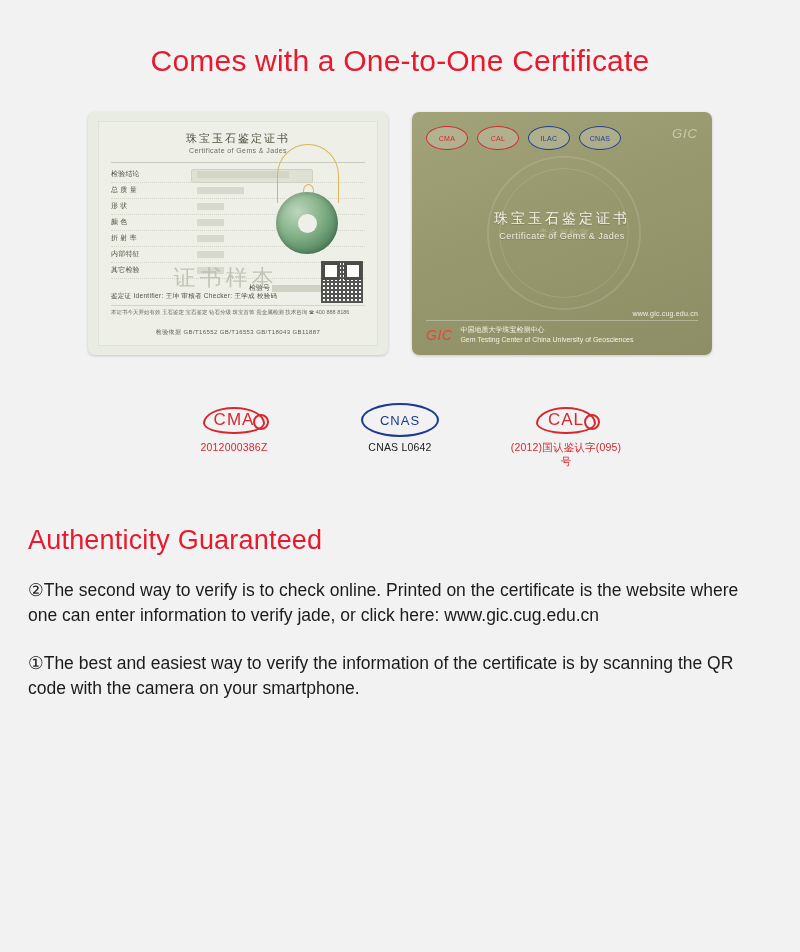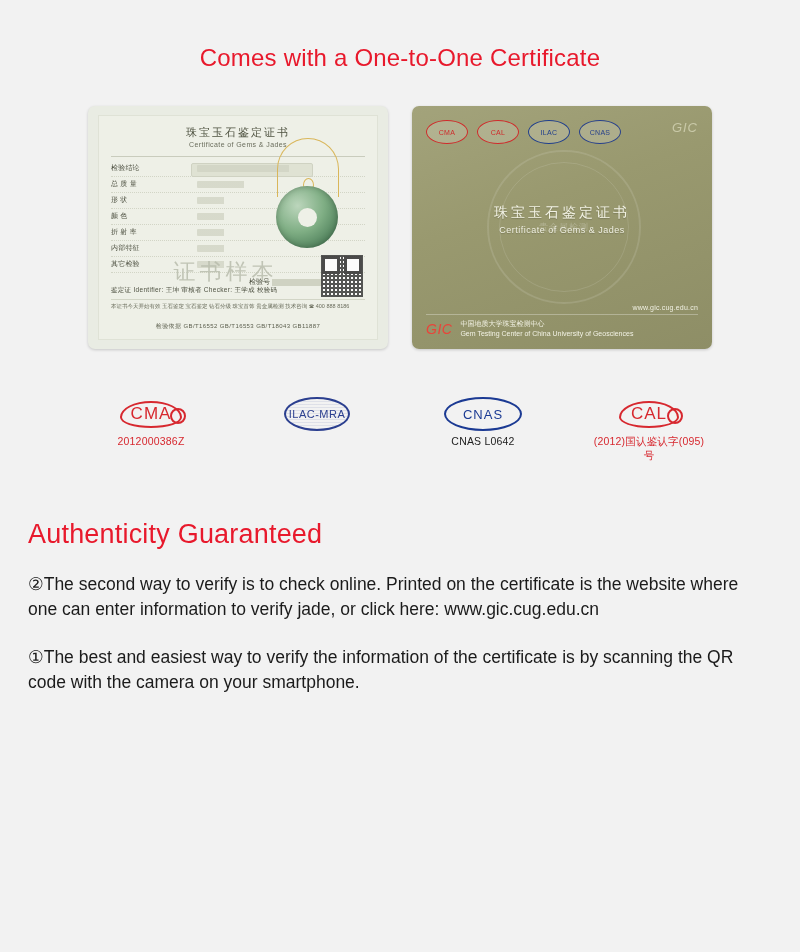--- a/index.html
+++ b/index.html
@@ -15,21 +15,21 @@
     overflow: hidden;
   }
   .page {
     position: relative;
     width: 800px;
     height: 952px;
   }
   .headline {
     text-align: center;
     color: #e8192c;
-    font-size: 24px;
+    font-size: 30px;
     font-weight: normal;
     letter-spacing: 0.2px;
     margin: 0;
     padding-top: 44px;
     font-family: "Liberation Sans", sans-serif;
   }
 
   
   .certs {
     display: flex;
@@ -566,26 +566,20 @@
   </div>
 
   <div class="marks">
     <div class="mark">
       <div class="glyph">
         <span class="cma-badge">CMA</span>
       </div>
       <div class="cap red">2012000386Z</div>
     </div>
 
-    <div class="mark">
-      <div class="glyph">
-        <span class="ilac-badge">ILAC-MRA</span>
-      </div>
-      <div class="cap dark"></div>
-    </div>
 
     <div class="mark">
       <div class="glyph">
         <span class="cnas-badge">CNAS</span>
       </div>
       <div class="cap dark">CNAS L0642</div>
     </div>
 
     <div class="mark">
       <div class="glyph">

